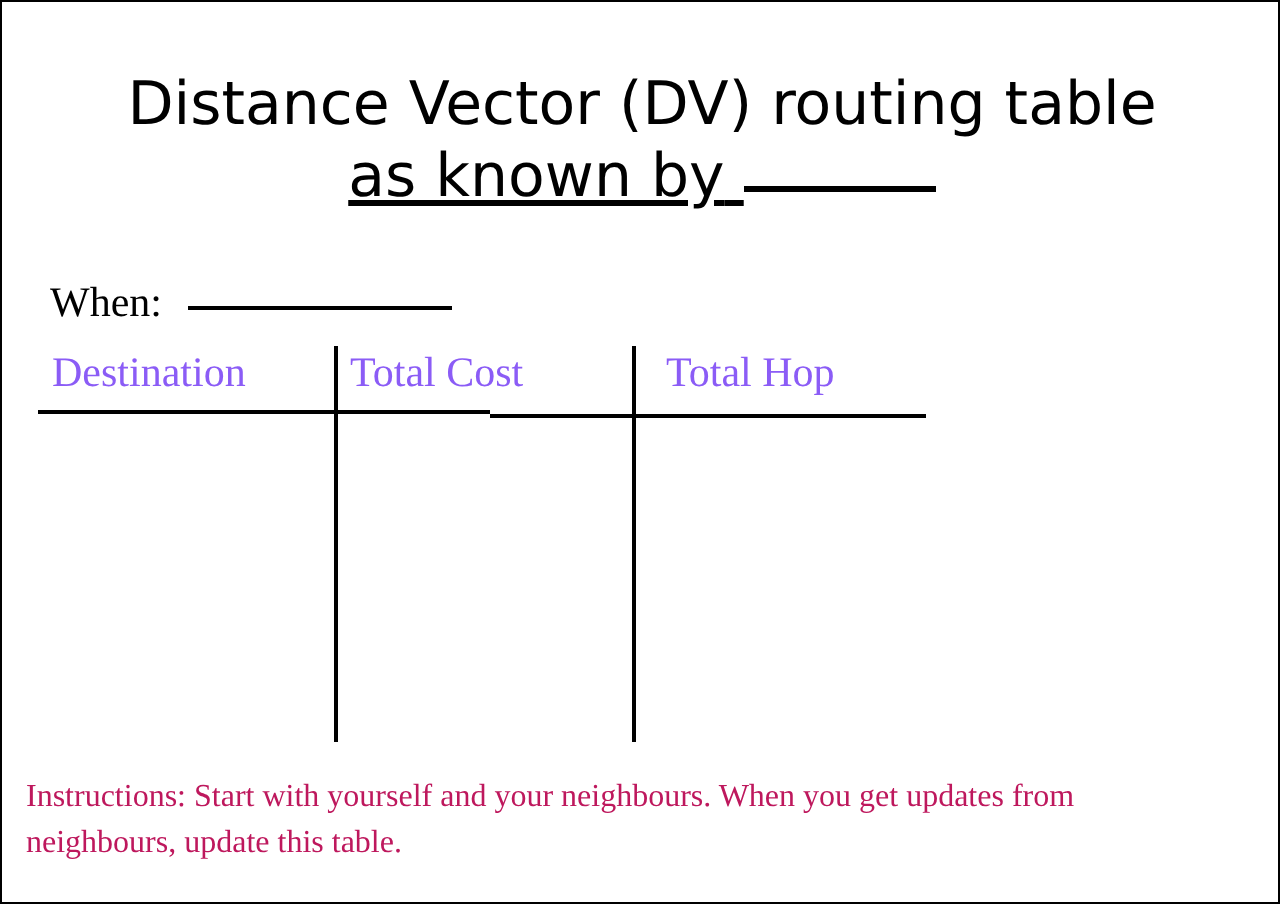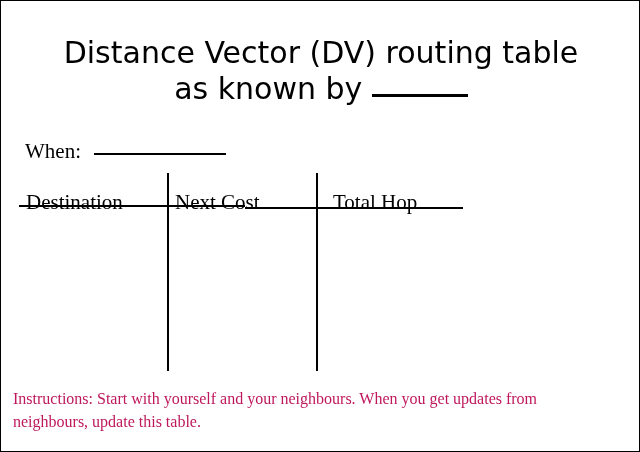--- a/index.html
+++ b/index.html
@@ -36,20 +36,21 @@
     color: #000000;
     letter-spacing: 0px;
   }
   .title-line1 {
     display: block;
     white-space: nowrap;
   }
   .title-line2 {
     display: block;
     white-space: nowrap;
+    text-decoration: underline;
   }
   .title-blank {
     display: inline-block;
     border-bottom: 3px solid #000000;
     width: 96px;
     vertical-align: 2px;
   }
 
   
   .time-row {
@@ -72,24 +73,24 @@
   
   .table-area {
     position: absolute;
     left: 18px;
     top: 172px;
     width: 444px;
     height: 198px;
   }
   .col-head {
     position: absolute;
-    top: 16px;
+    top: 0;
     font-size: 21px;
     line-height: 26px;
-    color: #000000;
+    color: #8b5cf6;
     white-space: nowrap;
     text-align: right;
   }
   .col-head-dest  { left: 7px; }
   .col-head-cost  { left: 156px; }
   .col-head-hop   { left: 314px; }
 
   
   .hrule {
     position: absolute;
@@ -142,21 +143,21 @@
     </span>
   </div>
 
   <div class="time-row">
     <span>When:</span>
     <span class="time-blank"></span>
   </div>
 
   <div class="table-area">
     <div class="col-head col-head-dest">Destination</div>
-    <div class="col-head col-head-cost">Next Cost</div>
+    <div class="col-head col-head-cost">Total Cost</div>
     <div class="col-head col-head-hop">Total Hop</div>
 
     <div class="hrule hrule-left"></div>
     <div class="hrule hrule-right"></div>
 
     <div class="vrule vrule-1"></div>
     <div class="vrule vrule-2"></div>
   </div>
 
   <div class="instructions">Instructions:  Start with yourself and your neighbours.  When  you get updates from neighbours, update this table.</div>

